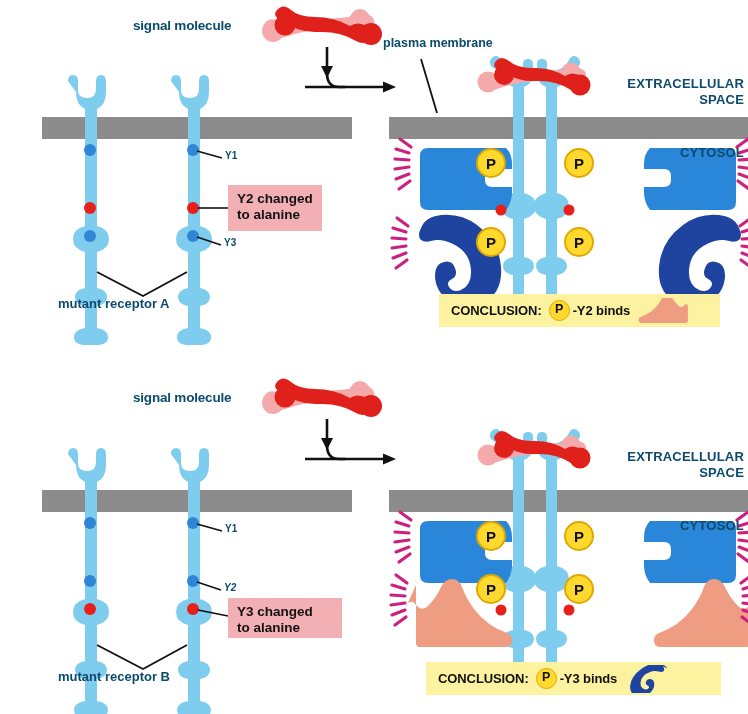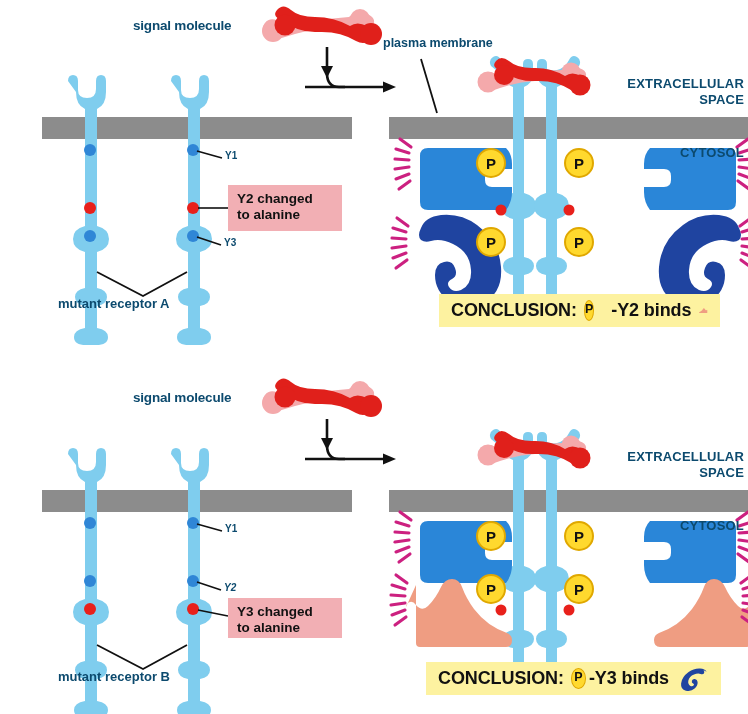--- a/index.html
+++ b/index.html
@@ -12,21 +12,21 @@
   .lbl{position:absolute;font-weight:bold;color:#0c4a6e;font-family:"Liberation Sans",sans-serif;}
   .sigmol-label{font-size:13.5px;letter-spacing:-.2px;}
   .pm-label{font-size:12.5px;}
   .side-label{font-size:13px;line-height:1.18;text-align:right;letter-spacing:.2px;}
   .ylabel{font-size:10px;}
   .recept-label{font-size:13px;}
   .pinkbox{position:absolute;background:#f2afb4;color:#111;font-weight:bold;font-size:13.5px;
            line-height:1.22;padding:6px 9px 7px 9px;box-sizing:border-box;}
   .banner{position:absolute;background:#fdf2a0;display:flex;align-items:center;
           box-sizing:border-box;padding:0 12px;}
-  .banner .btxt{font-weight:bold;font-size:18px;color:#111;letter-spacing:-.1px;white-space:nowrap;}
+  .banner .btxt{font-weight:bold;font-size:13px;color:#111;letter-spacing:-.1px;white-space:nowrap;}
   .pcircle{display:inline-block;width:19px;height:19px;border-radius:50%;background:#ffd92e;
            border:1.6px solid #e0a800;color:#111;font-weight:bold;font-size:12.5px;
            line-height:16px;text-align:center;margin:0 1px;}
 </style>
 </head>
 <body>
 
 <div id="stage">
 
   <div class="panel" id="panel-top">
@@ -180,29 +180,29 @@
 
     <div class="lbl sigmol-label" style="left:133px;top:18px;">signal molecule</div>
     <div class="lbl pm-label" style="left:383px;top:36px;">plasma membrane</div>
     <div class="lbl side-label" style="right:4px;top:76px;width:160px;">EXTRACELLULAR</div>
     <div class="lbl side-label" style="right:4px;top:92px;width:160px;">SPACE</div>
     <div class="lbl side-label" style="right:4px;top:145px;width:160px;">CYTOSOL</div>
     <div class="lbl ylabel" style="left:225px;top:150px;">Y1</div>
     <div class="lbl ylabel" style="left:224px;top:237px;">Y3</div>
     <div class="lbl recept-label" style="left:58px;top:296px;">mutant receptor A</div>
 
-    <div class="pinkbox" style="left:228px;top:185px;width:114px;height:46px;">
+    <div class="pinkbox" style="left:228px;top:185px;width:94px;height:46px;">
       <div>Y2 changed</div>
       <div>to alanine</div>
     </div>
 
     <div class="banner" style="left:439px;top:294px;width:281px;height:33px;">
       <span class="btxt">CONCLUSION:</span>
       <span class="pcircle" style="margin-left:7px;">P</span>
-      <span class="btxt" style="margin-left:16px;">-Y2 binds</span>
+      <span class="btxt" style="margin-left:2px;">-Y2 binds</span>
       <svg width="52" height="26" viewBox="0 0 100 50" style="margin-left:8px;">
         <path d="M 96,2 L 96,44 q 0,4 -4,4 L 8,48 q -7,0 -7,-6 q 0,-5 5,-6 q 18,-6 30,-20 q 7,-9 11,-17 q 3,-6 9,-6 q 6,0 10,7 q 5,9 12,15 q 6,5 11,-1 q 3,-3 5,-2 q 2,1 2,4 z" fill="#ef9d82"></path>
       </svg>
     </div>
   </div>
 
   <div class="panel" id="panel-bottom">
 
     <svg width="748" height="357" viewBox="0 0 748 357">
 

